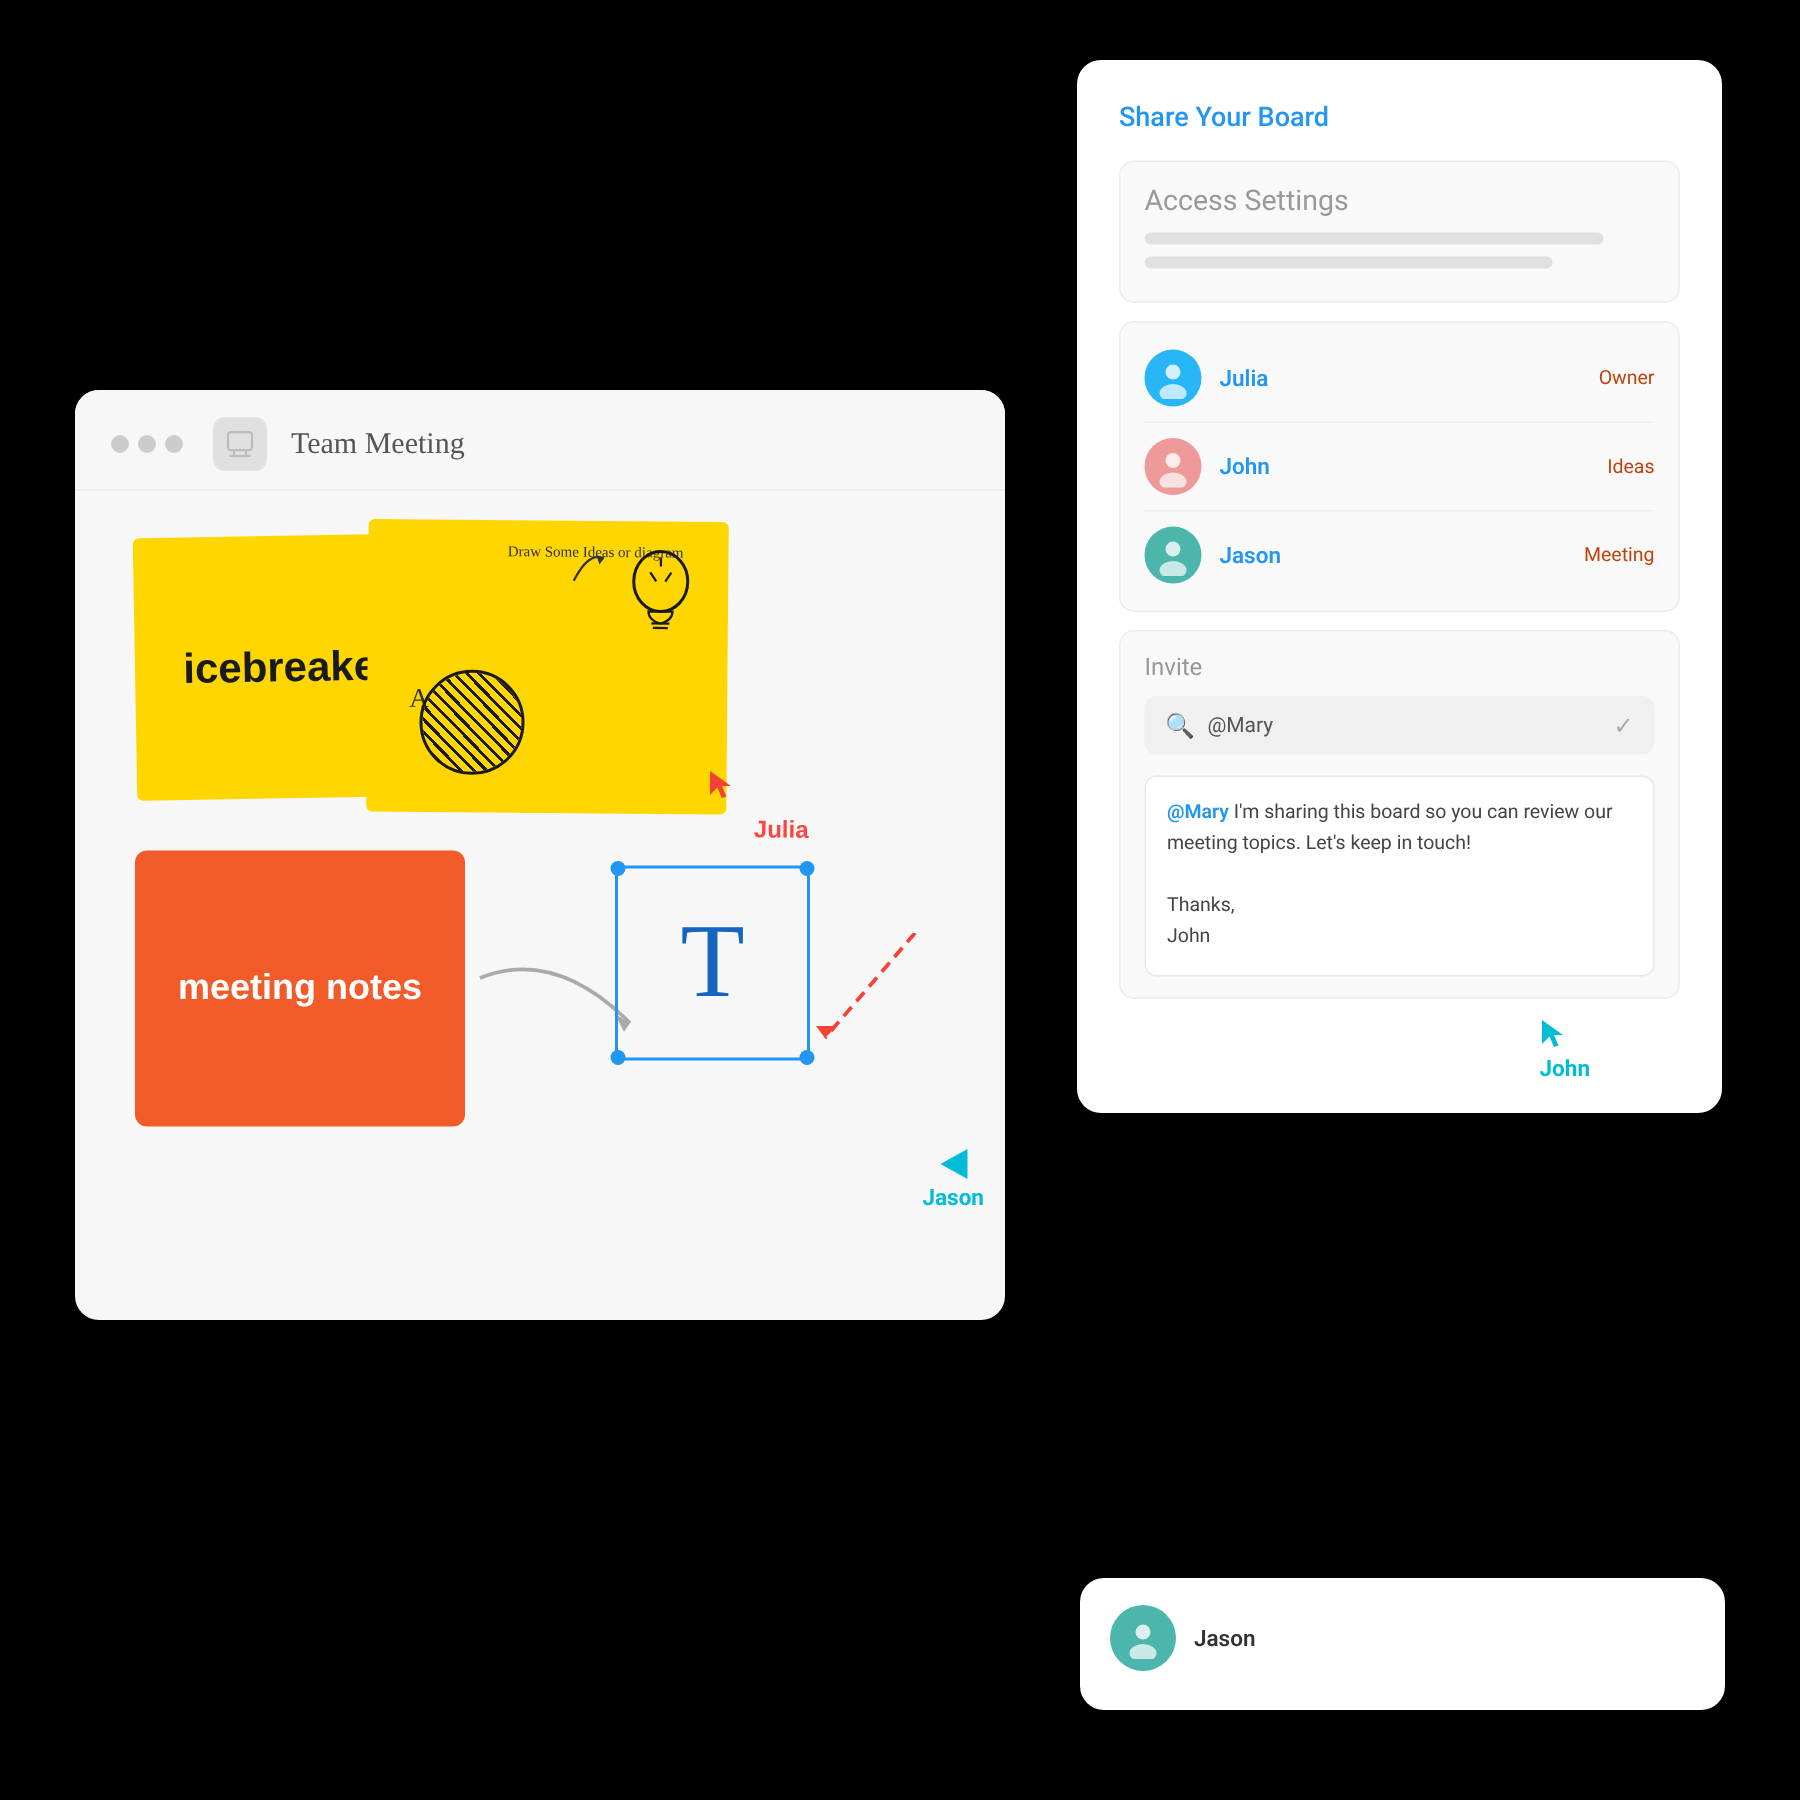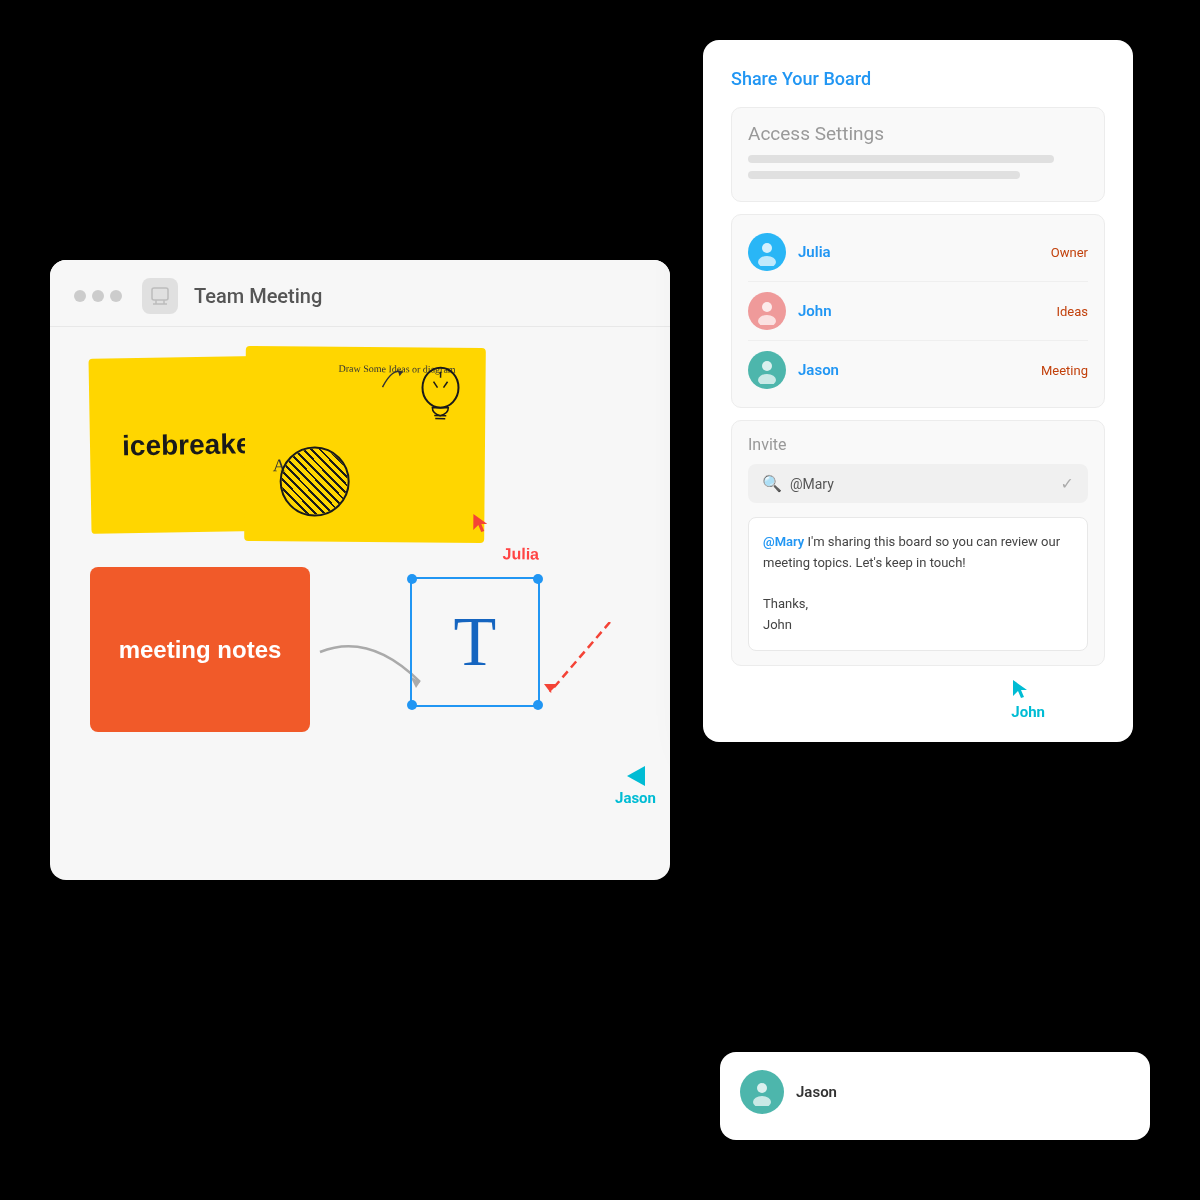--- a/index.html
+++ b/index.html
@@ -24,20 +24,21 @@
       box-shadow: 0 8px 40px rgba(0,0,0,0.18);
       overflow: hidden;
     }
     .wb-titlebar {
       display: flex;
       align-items: center;
       gap: 8px;
       padding: 18px 24px 12px;
       border-bottom: 1px solid #e8e8e8;
       background: #f7f7f7;
+      font-family: Liberation Serif, serif;
     }
     .wb-dots {
       display: flex; gap: 6px;
     }
     .wb-dot {
       width: 12px; height: 12px; border-radius: 50%;
       background: #ccc;
     }
     .wb-icon {
       width: 36px; height: 36px; border-radius: 8px;
@@ -138,21 +139,21 @@
       right: -50px; bottom: -25px;
       font-size: 16px; font-weight: 700;
       color: #f44;
       font-family: -apple-system, sans-serif;
     }
 
     
     .sticky-red {
       position: absolute;
       left: 40px; top: 240px;
-      width: 220px; height: 165px;
+      width: 220px; height: 184px;
       background: #f15a29;
       border-radius: 8px;
       display: flex; align-items: center; justify-content: center;
       font-family: 'Comic Sans MS', cursive, sans-serif;
       font-size: 24px; font-weight: 600;
       color: #fff;
       text-align: center;
       line-height: 1.3;
       z-index: 2;
     }
@@ -194,21 +195,21 @@
     
     .dashed-arrow {
       position: absolute;
       left: 490px; top: 295px;
       z-index: 5;
     }
 
     
     .share-panel {
       position: absolute;
-      right: 67px;
+      right: 52px;
       top: 40px;
       width: 430px;
       background: #fff;
       border-radius: 16px;
       box-shadow: 0 12px 50px rgba(0,0,0,0.15);
       padding: 28px 28px 24px;
       z-index: 20;
     }
     .share-header {
       font-size: 18px; font-weight: 500; color: #333;

